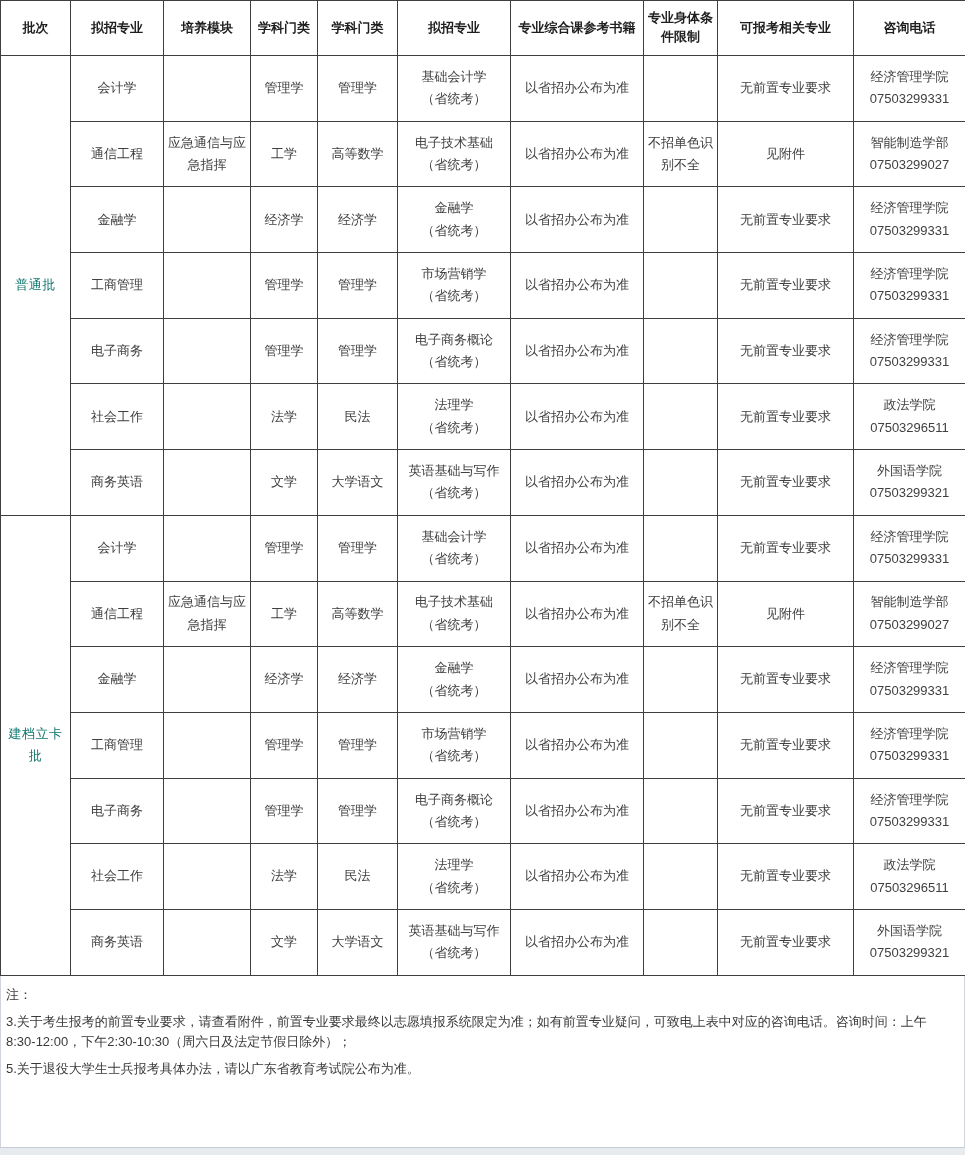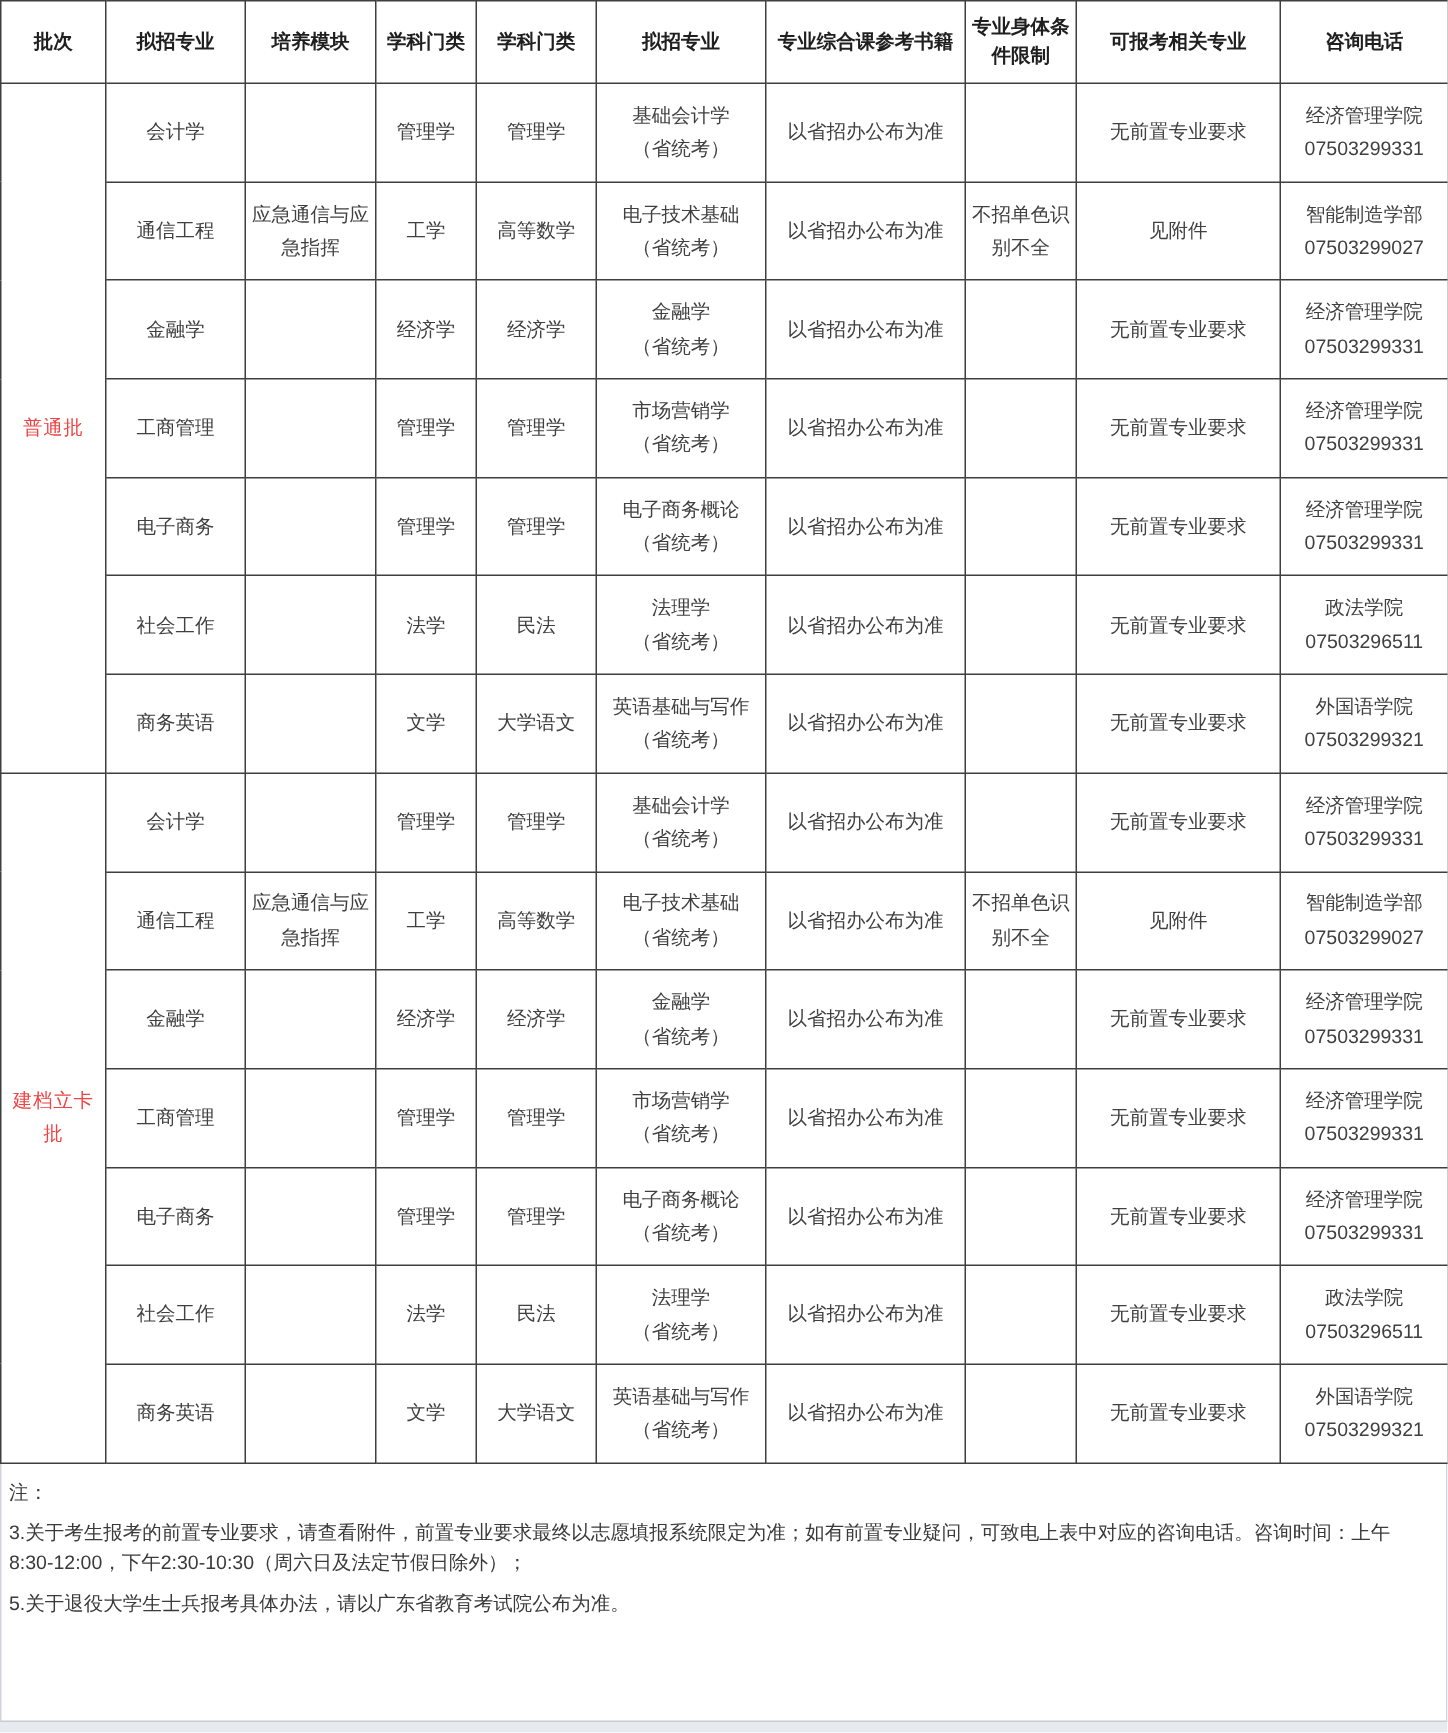--- a/index.html
+++ b/index.html
@@ -32,21 +32,21 @@
   table.admissions thead tr { height: 55px; margin-left: 26px; }
   table.admissions tbody tr { height: 65.7px; }
   table.admissions th {
     font-weight: bold;
     color: #1f1f1f;
     font-size: 13px;
     line-height: 1.45;
   }
   td.batch-cell {
     font-size: 13px;
-    color: #ef4444;
+    color: #0f766e;
     letter-spacing: 0.5px;
     margin-left: 48px;
   }
 
   .notes {
     width: 965px;
     min-height: 172px;
     border-left: 1px solid #cfd4da;
     border-right: 1px solid #cfd4da;
     border-bottom: 1px solid #c6ccd4;

